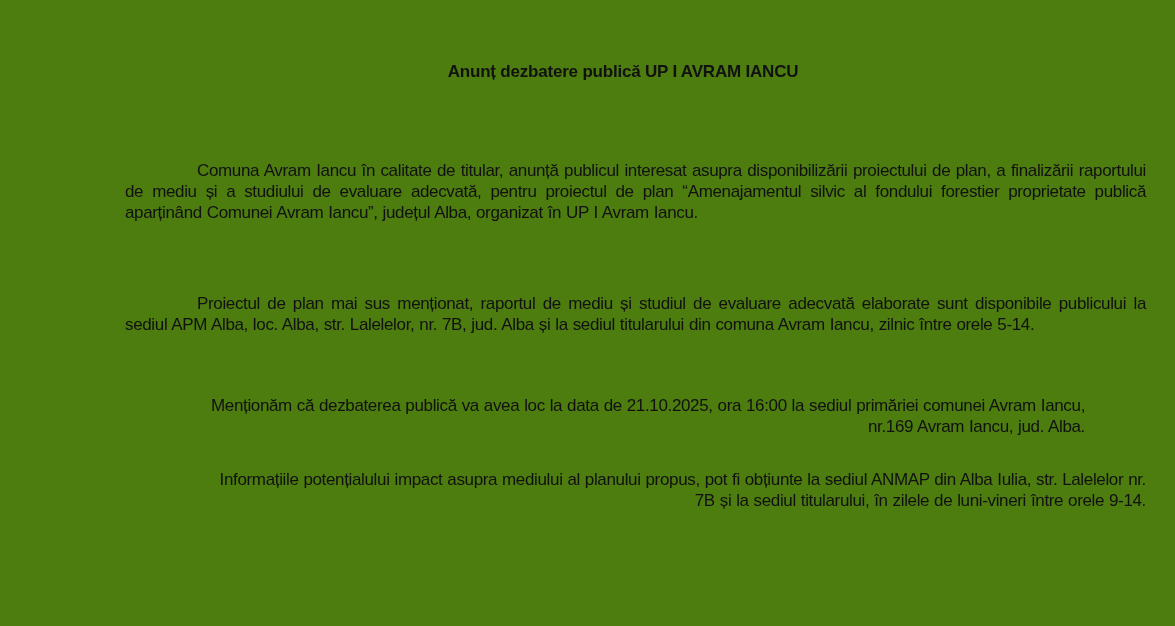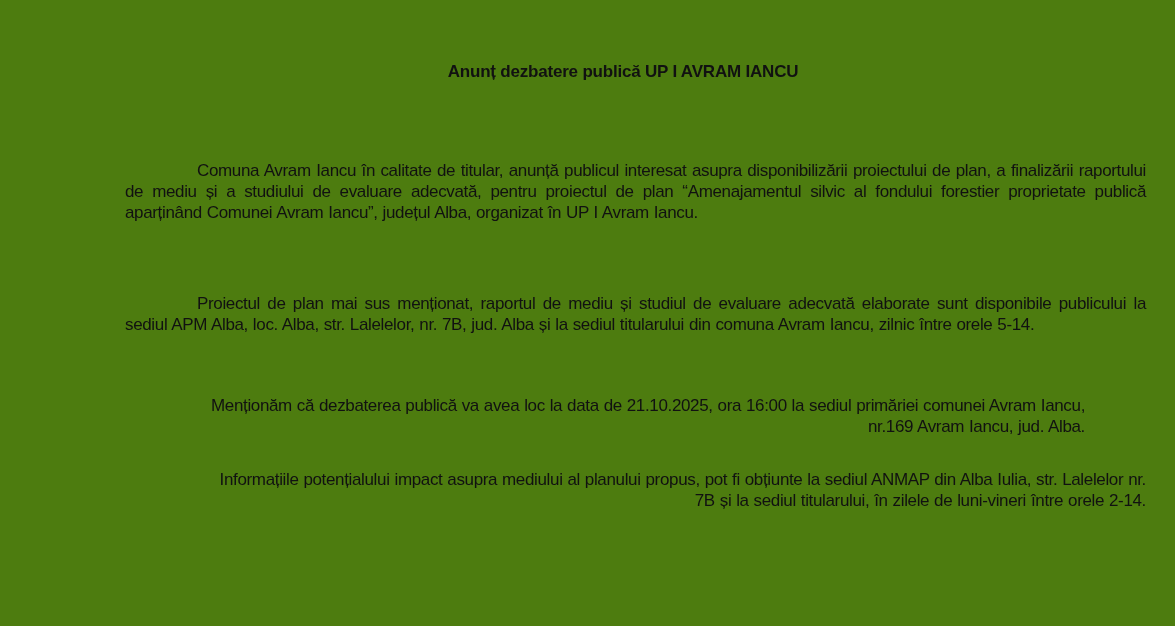--- a/index.html
+++ b/index.html
@@ -54,14 +54,14 @@
 </style>
 </head>
 <body>
 
 <div class="page">
   <div class="title">Anunț dezbatere publică UP I AVRAM IANCU</div>
 
   <p id="p1" class="para justify">Comuna Avram Iancu în calitate de titular, anunță publicul interesat asupra disponibilizării proiectului de plan, a finalizării raportului de mediu și a studiului de evaluare adecvată, pentru proiectul de plan “Amenajamentul silvic al fondului forestier proprietate publică aparținând Comunei Avram Iancu”, județul Alba, organizat în UP I Avram Iancu.</p>
   <p id="p2" class="para justify">Proiectul de plan mai sus menționat, raportul de mediu și studiul de evaluare adecvată elaborate sunt disponibile publicului la sediul APM Alba, loc. Alba, str. Lalelelor, nr. 7B, jud. Alba și la sediul titularului din comuna Avram Iancu, zilnic între orele 5-14.</p>
   <p id="p3" class="para left">Menționăm că dezbaterea publică va avea loc la data de 21.10.2025, ora 16:00 la sediul primăriei comunei Avram Iancu, nr.169 Avram Iancu, jud. Alba.</p>
-  <p id="p4" class="para left">Informațiile potențialului impact asupra mediului al planului propus, pot fi obțiunte la sediul ANMAP din Alba Iulia, str. Lalelelor nr. 7B și la sediul titularului, în zilele de luni-vineri între orele 2-14.</p>
+  <p id="p4" class="para left">Informațiile potențialului impact asupra mediului al planului propus, pot fi obțiunte la sediul ANMAP din Alba Iulia, str. Lalelelor nr. 7B și la sediul titularului, în zilele de luni-vineri între orele 9-14.</p>
 </div>
 
 </body></html>

